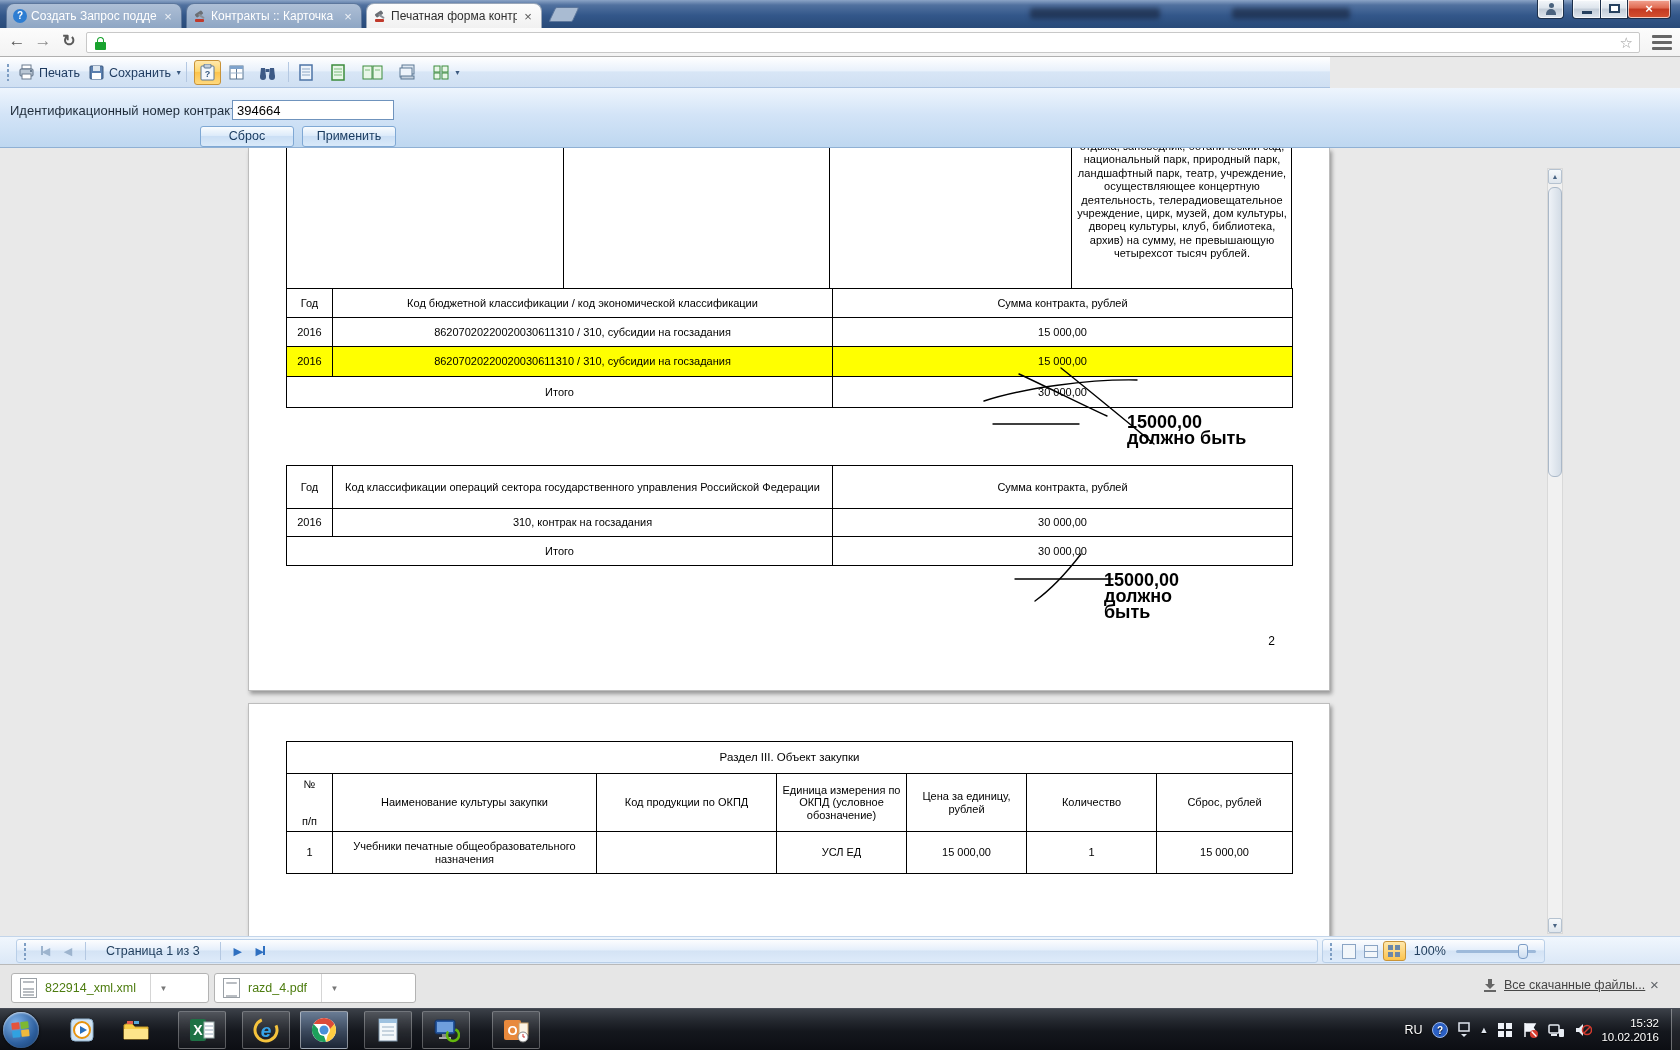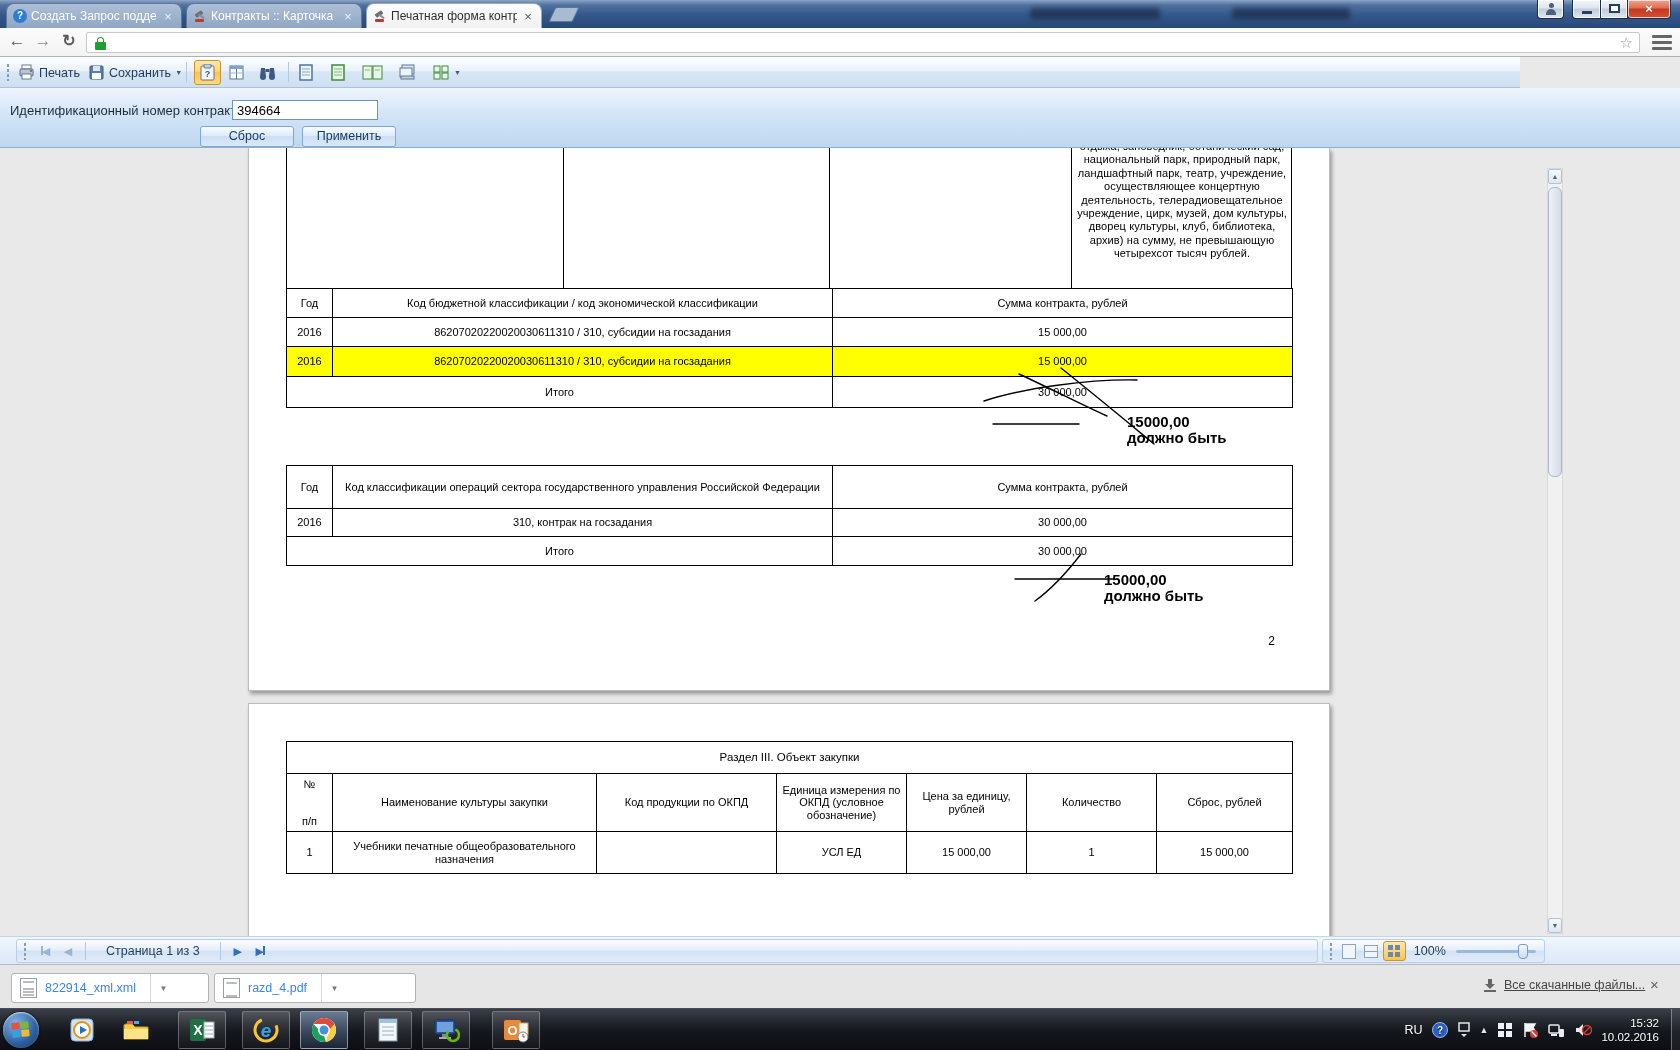--- a/index.html
+++ b/index.html
@@ -37,50 +37,50 @@
   .omnibox { position:absolute; left:86px; top:4px; width:1554px; height:21px; background:#fff; border:1px solid #c8c8c8; border-radius:2px; }
   .padlock { position:absolute; left:8px; top:4px; width:11px; height:13px; }
   .padlock .body { position:absolute; bottom:0; width:11px; height:8px; background:#19a22e; border-radius:1px; }
   .padlock .shackle { position:absolute; top:0; left:2px; width:7px; height:7px; border:1.8px solid #19a22e; border-bottom:none; border-radius:4px 4px 0 0; }
   .url-text { position:absolute; left:26px; top:3px; font-size:13px; color:#2b2b2b; white-space:nowrap; }
   .star { position:absolute; right:6px; top:1px; font-size:15px; color:#9a9a9a; }
   .menu-btn { position:absolute; right:8px; top:7px; width:20px; height:15px; }
   .menu-btn i { display:block; height:3px; background:#666; margin-bottom:3px; border-radius:1px; }
 
   
-  .rtb { position:absolute; top:57px; left:0; width:1520px; height:31px;
+  .rtb { position:absolute; top:57px; left:0; width:1330px; height:31px;
     background:linear-gradient(#ffffff,#e9f1fb 45%,#d8e6f6 50%,#cfdff2); border-bottom:1px solid #aac2e0; }
   .grip { width:4px; height:18px; background-image:radial-gradient(circle,#7e9ec4 1.2px,transparent 1.3px); background-size:4px 5px; }
   .rtb-item { position:absolute; top:4px; height:23px; display:flex; align-items:center; gap:4px; font-size:12.5px; color:#1e3a5f; }
   .vsep { position:absolute; top:5px; width:1px; height:20px; background:#b4c8e2; }
   .tool-btn-active { position:absolute; top:3px; width:27px; height:25px; border:1px solid #c89338; border-radius:3px;
     background:linear-gradient(#ffe8ad,#ffd76e 45%,#fcc34c 50%,#ffd97e); display:flex; align-items:center; justify-content:center; }
   .icon16 { width:17px; height:17px; position:relative; }
 
   
   .params { position:absolute; top:88px; left:0; width:1680px; height:60px;
     background:linear-gradient(#eef5fd,#d3e4f7 45%,#bed7f0); border-bottom:1px solid #8fb0d4; }
   .params label { position:absolute; left:10px; top:15px; font-size:13px; color:#1f2c3a; }
-  .params input { position:absolute; left:232px; top:12px; width:146px; height:20px; border:1px solid #6f93bd; font-size:13px; padding:0 4px; font-family:"Liberation Sans",sans-serif; color:#000; background:#fff; }
+  .params input { position:absolute; left:232px; top:12px; width:162px; height:20px; border:1px solid #6f93bd; font-size:13px; padding:0 4px; font-family:"Liberation Sans",sans-serif; color:#000; background:#fff; }
   .btn-blue { position:absolute; top:38px; width:94px; height:21px; border:1px solid #7fa8d4; border-radius:3px;
     background:linear-gradient(#f9fcfe,#ddebfa 45%,#cbdff5 50%,#d9e9f9); font-size:12.5px; color:#17395e; text-align:center; line-height:19px; }
 
   
   .viewer { position:absolute; top:148px; left:0; width:1680px; height:788px; background:#e9e9e9; overflow:hidden; }
   .page { position:absolute; left:248px; width:1082px; background:#fff; border:1px solid #bdbdbd; box-shadow:2px 3px 4px rgba(0,0,0,.35); overflow:hidden; }
   .page1 { top:0; height:543px; border-top:none; }
   .page2 { top:555px; height:233px; border-bottom:none; }
   .vline { position:absolute; top:0; width:1px; height:140px; background:#000; }
   .partial-text { position:absolute; left:824px; top:-8px; width:218px; font-size:11px; line-height:13.4px; text-align:center; color:#000; letter-spacing:.1px; }
   table.doc { position:absolute; border-collapse:collapse; table-layout:fixed; font-size:11px; color:#000; }
   table.doc td { border:1px solid #000; text-align:center; vertical-align:middle; padding:1px 3px; line-height:12.5px; }
   td.sec-title { font-size:11.5px; height:28px; }
   td.right { text-align:right; padding-right:4px; }
   tr.hl td { background:#ffff00; }
-  .annot { position:absolute; font-weight:bold; font-size:15px; line-height:16px; color:#000; }
+  .annot { position:absolute; font-weight:bold; font-size:18px; line-height:16px; color:#000; }
   .pageno { position:absolute; left:1000px; top:486px; width:26px; text-align:right; font-size:12px; }
   .scribbles { position:absolute; left:0; top:0; pointer-events:none; }
 
   
   .vscroll { position:absolute; left:1547px; top:20px; width:16px; height:766px; background:#f1f1f1; border:1px solid #d9d9d9; }
   .sbtn { position:absolute; left:0; width:14px; height:15px; background:linear-gradient(#f6f9fb,#dfe6ed); border:1px solid #b5c2d0; border-radius:2px; font-size:7px; color:#4a6584; text-align:center; line-height:14px; }
   .sthumb { position:absolute; left:0; top:18px; width:14px; height:290px; background:linear-gradient(90deg,#eef2f7,#d3dce6); border:1px solid #aab8c8; border-radius:6px; }
 
   
   .navrow { position:absolute; top:936px; left:0; width:1680px; height:28px; background:linear-gradient(#f0f6fd,#dbe8f7); border-top:1px solid #c3d5ea; }
@@ -96,21 +96,21 @@
   .multi-active { width:26px; height:20px; border:1px solid #c89338; border-radius:3px; background:linear-gradient(#ffe8ad,#fcc44e); display:flex; align-items:center; justify-content:center; margin-right:8px; }
   .grid4 { width:12px; height:12px; display:grid; grid-template-columns:5px 5px; grid-template-rows:5px 5px; gap:2px; }
   .grid4 i { background:#6d88a8; }
   .zoomtext { font-size:12.5px; color:#23405f; margin-right:10px; }
   .slider-track { position:relative; width:92px; height:3px; background:#9db9da; border-radius:2px; margin-right:8px; }
   .slider-thumb { position:absolute; left:62px; top:-6px; width:10px; height:15px; background:linear-gradient(#f2f7fc,#cdddf0); border:1px solid #7b9cc6; border-radius:3px 3px 4px 4px; }
 
   
   .dlbar { position:absolute; top:964px; left:0; width:1680px; height:44px; background:#e6e6e6; border-top:1px solid #b9b9b9; }
   .chip { position:absolute; top:8px; height:30px; background:#fff; border:1px solid #b3b3b3; border-radius:3px; display:flex; align-items:center; }
-  .chip .fname { font-size:12.5px; color:#3b82f6; padding:0 14px 0 8px; }
+  .chip .fname { font-size:12.5px; color:#4d7c0f; padding:0 14px 0 8px; }
   .chip .dd { width:26px; align-self:stretch; border-left:1px solid #d5d5d5; display:flex; align-items:center; justify-content:center; font-size:8px; color:#777; }
   .fileicon { width:17px; height:20px; margin-left:8px; position:relative; background:#fff; border:1px solid #9aa0a6; }
   .fileicon i { position:absolute; left:2px; height:2px; background:#b9bdc2; width:11px; }
   .xml-mark { position:absolute; left:2px; top:2px; width:6px; height:4px; background:#2e9e8f; }
   .pdf-mark { position:absolute; left:2px; top:3px; width:11px; height:11px; background:#d93025; border-radius:2px; }
   .showall { position:absolute; top:13px; font-size:12.5px; color:#464646; text-decoration:underline; }
   .dl-ico { position:absolute; top:14px; width:13px; height:13px; }
   .dl-ico::before { content:""; position:absolute; left:4px; top:0; width:4px; height:7px; background:#666; }
   .dl-ico::after { content:""; position:absolute; left:1px; top:5px; border-left:5px solid transparent; border-right:5px solid transparent; border-top:5px solid #666; }
   .dl-ico i { position:absolute; bottom:0; left:0; width:12px; height:2px; background:#666; }

